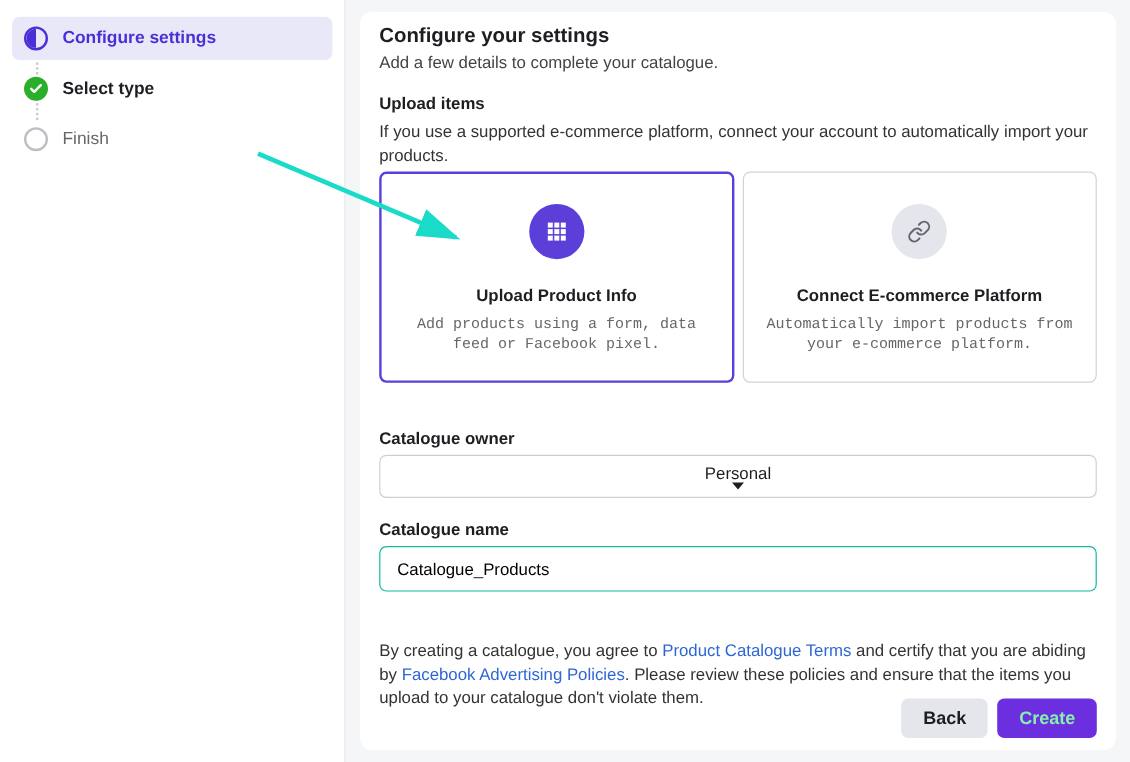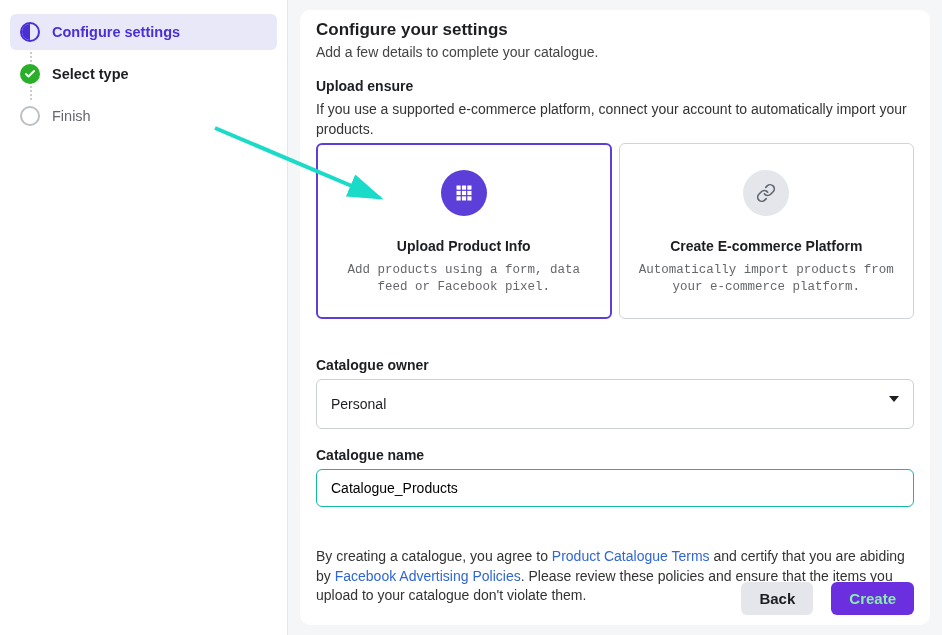--- a/index.html
+++ b/index.html
@@ -142,26 +142,28 @@
     .opt-desc {
       font-size: 12.5px;
       color: #65676b;
       line-height: 1.35;
       font-family: Liberation Mono, monospace;
     }
     .select {
       width: 100%;
       border: 1px solid #ccd0d5;
       border-radius: 6px;
-      padding: 16px 14px;
-      font-size: 14px;
-      display: flex;
+      padding: 6px 14px;
+      font-size: 14px;
+      display: flex;
+      align-items: center;
       justify-content: space-between;
       cursor: pointer;
       margin-bottom: 18px;
+      flex-direction: column;
     }
     .input {
       width: 100%;
       border: 1px solid #14b8a6;
       border-radius: 6px;
       padding: 10px 14px;
       font-size: 14px;
       font-family: inherit;
       margin-bottom: 40px;
     }
@@ -169,21 +171,21 @@
       font-size: 14px;
       color: #333;
       line-height: 1.4;
     }
     .legal a { color: #2f66d5; text-decoration: none; cursor: pointer; }
     .footer {
       position: absolute;
       bottom: 10px;
       right: 16px;
       display: flex;
-      gap: 18px;
+      gap: 8px;
     }
     .btn {
       border: none;
       border-radius: 6px;
       padding: 8px 18px;
       font-size: 15px;
       font-weight: 600;
       cursor: pointer;
       font-family: inherit;
     }
@@ -229,21 +231,21 @@
       <span class="step-icon"></span>
       <span class="label">Finish</span>
     </div>
   </aside>
 
   <main class="main">
     <div class="card">
       <h2>Configure your settings</h2>
       <p class="sub">Add a few details to complete your catalogue.</p>
 
-      <div class="section-label">Upload ensure</div>
+      <div class="section-label">Upload items</div>
       <div class="section-desc">If you use a supported e-commerce platform, connect your account to automatically import your products.</div>
 
       <div class="options">
         <div class="option selected">
           <div class="icon-circle">
             <svg width="20" height="20" viewBox="0 0 24 24" fill="#fff">
                 <rect x="3" y="3" width="5" height="5"></rect>
                 <rect x="9.5" y="3" width="5" height="5"></rect>
                 <rect x="16" y="3" width="5" height="5"></rect>
                 <rect x="3" y="9.5" width="5" height="5"></rect>
@@ -258,21 +260,21 @@
           <div class="opt-desc">Add products using a form, data feed or Facebook pixel.</div>
         </div>
 
         <div class="option">
           <div class="icon-circle">
             <svg width="20" height="20" viewBox="0 0 24 24" fill="none" stroke="#606770" stroke-width="2" stroke-linecap="round" stroke-linejoin="round">
                 <path d="M10 13a5 5 0 0 0 7.54.54l3-3a5 5 0 0 0-7.07-7.07l-1.72 1.71"></path>
                 <path d="M14 11a5 5 0 0 0-7.54-.54l-3 3a5 5 0 0 0 7.07 7.07l1.71-1.71"></path>
               </svg>
           </div>
-          <div class="opt-title">Create E-commerce Platform</div>
+          <div class="opt-title">Connect E-commerce Platform</div>
           <div class="opt-desc">Automatically import products from your e-commerce platform.</div>
         </div>
       </div>
 
       <div class="section-label">Catalogue owner</div>
       <div class="select">
         <span>Personal</span>
         <span class="caret"></span>
       </div>
 

